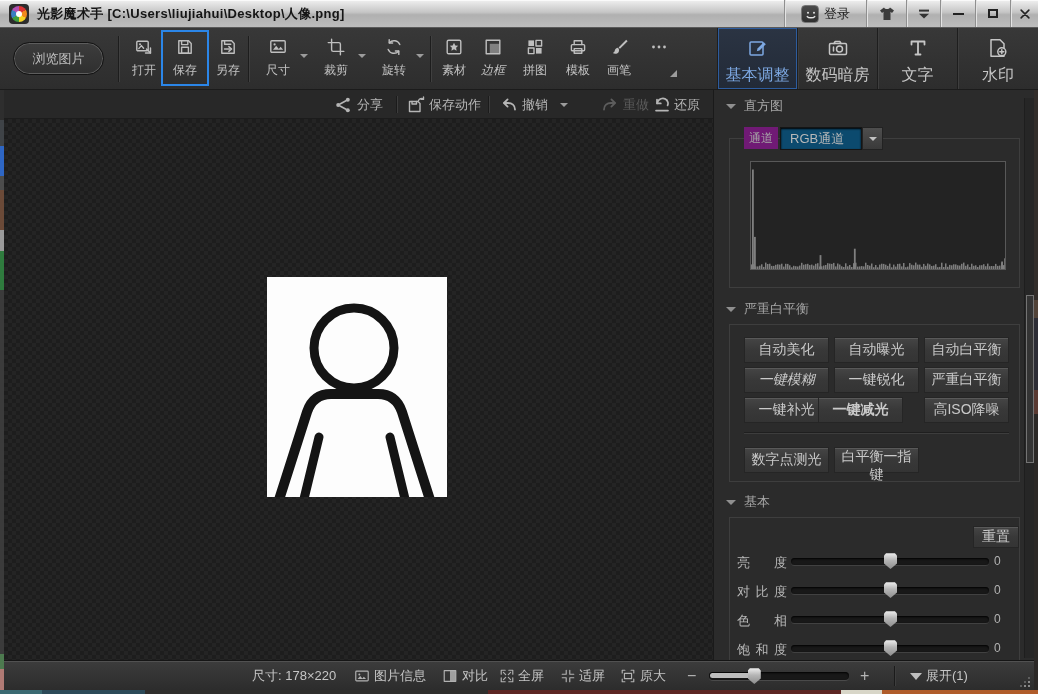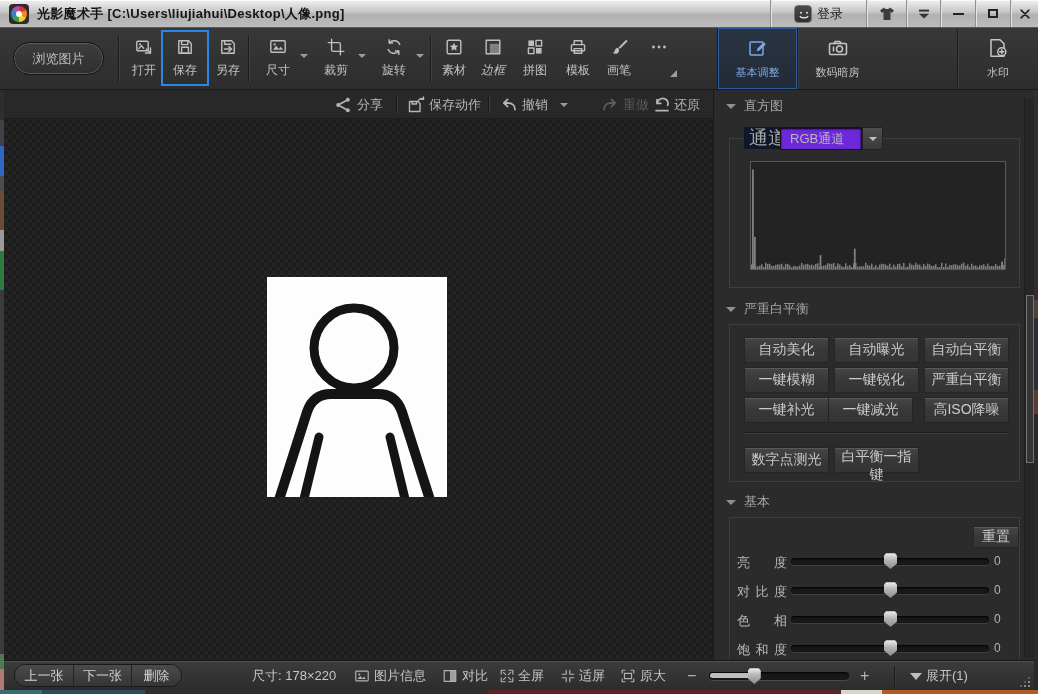--- a/index.html
+++ b/index.html
@@ -36,21 +36,21 @@
 .vsep { position:absolute; top:8px; width:1px; height:46px; background:#1d1d1d; box-shadow:1px 0 0 #404040; }
 .tool { position:absolute; top:10px; width:44px; height:50px; text-align:center; color:#c2c2c2; }
 .tool .ti { display:flex; justify-content:center; height:20px; color:#bfbfbf; }
 .tool .tl { font-size:12px; margin-top:4px; }
 .toolsel { position:absolute; left:161px; top:2px; width:48px; height:56px; border:2px solid #2b86e8; }
 .caret { position:absolute; width:0; height:0; border-left:4px solid transparent; border-right:4px solid transparent; border-top:4px solid #9c9c9c; }
 .corner { position:absolute; width:0; height:0; border-left:7px solid transparent; border-bottom:7px solid #9c9c9c; }
 .tabbtn { position:absolute; top:0; height:61px; width:80px; text-align:center; color:#c6c6c6;
   border-left:1px solid #1e1e1e; box-shadow:inset 1px 0 0 #3e3e3e; }
 .tabbtn .ti { display:flex; justify-content:center; margin-top:9px; height:24px; }
-.tabbtn .tl { font-size:11px; margin-top:4px; }
+.tabbtn .tl { font-size:16px; margin-top:4px; }
 .tabbtn.selected { background:linear-gradient(#2b3443,#222a37); box-shadow:inset 0 0 0 1px #2d5c9e; color:#7da8e2; }
 
 
 #actionbar { position:absolute; left:4px; top:90px; width:709px; height:29px;
   background:#282828; border-bottom:1px solid #1c1c1c; color:#b5b5b5; font-size:13px; }
 #actionbar .lbl { position:absolute; top:0; line-height:29px;font-family:Liberation Serif, serif; }
 #actionbar .ic { position:absolute; top:6px; }
 .asep { position:absolute; top:6px; width:1px; height:17px; background:#1b1b1b; box-shadow:1px 0 0 #3d3d3d; }
 .disabled { color:#5d5d5d !important;margin-left:16px; }
 
@@ -61,22 +61,22 @@
 
 
 #panel { position:absolute; left:713px; top:90px; width:321px; height:570px; background:#2b2b2b; overflow:hidden; border-left:1px solid #1a1a1a; }
 .sechead { position:absolute; left:12px; color:#a6a6a6; font-size:13px; display:flex; align-items:center; gap:8px; }
 .tri { width:0; height:0; border-left:5px solid transparent; border-right:5px solid transparent; border-top:5px solid #8f8f8f; }
 .groupbox { position:absolute; border:1px solid #3e3e3e; }
 .pbtn { position:absolute; background:linear-gradient(#454545,#383838 50%,#343434); border:1px solid #252525;
   box-shadow:inset 0 1px 0 #595959; color:#cacaca; font-size:14px; text-align:center; }
 .histsvg { background:#232323; border:1px solid #585858; }
 .histsvg rect { fill:#7f7f7f; }
-.chlabel { position:absolute; background:#0f172a; padding:0 5px; color:#a6a6a6; font-size:19px; line-height:22px; }
-.chvalue { position:absolute; height:23px; background:#6d28d9; border:1px solid #141414; box-shadow:inset 0 1px 2px #000;
+.chlabel { position:absolute; background:#701a75; padding:0 5px; color:#a6a6a6; font-size:12px; line-height:22px; }
+.chvalue { position:absolute; height:23px; background:#0c4a6e; border:1px solid #141414; box-shadow:inset 0 1px 2px #000;
   color:#b8b8b8; font-size:13px; line-height:21px; padding-left:9px; }
 .chbtn { position:absolute; width:21px; height:23px; background:linear-gradient(#4e4e4e,#3a3a3a); border:1px solid #222;
   display:flex; align-items:center; justify-content:center; }
 .hline { position:absolute; height:1px; background:#1f1f1f; box-shadow:0 1px 0 #3d3d3d; }
 .srow-label { position:absolute; width:50px; color:#b8b8b8; font-size:13px; text-align:justify; text-align-last:justify; }
 .strack { position:absolute; width:198px; height:7px; background:#181818; border-radius:4px;
   box-shadow:inset 0 1px 2px #000, 0 1px 0 #414141; }
 .sthumb { position:absolute; top:-5px; width:13px; height:16px;
   background:linear-gradient(#efefef,#b5b5b5 45%,#8d8d8d);
   clip-path:polygon(50% 100%,0 66%,0 16%,16% 2%,84% 2%,100% 16%,100% 66%); }
@@ -112,21 +112,21 @@
 </style>
 </head>
 <body>
 
 <div id="win">
 
   <div id="titlebar">
     <div class="logo"></div>
     <div id="wintitle">光影魔术手 [C:\Users\liujiahui\Desktop\人像.png]</div>
     <div id="titcontrols" style="position:absolute;right:0;top:0;height:27px;display:flex;">
-      <div class="tbtn" style="width:96px;">
+      <div class="tbtn" style="width:82px;">
         <span class="smiley">
           <svg class="i18" viewBox="0 0 18 18" style="stroke:#e4e4e4;stroke-width:1.5;">
             <circle cx="6" cy="6.8" r="1" fill="#e4e4e4" stroke="none"></circle>
               <circle cx="12" cy="6.8" r="1" fill="#e4e4e4" stroke="none"></circle>
             <path d="M5.3 10.6c1.2 1.6 6.2 1.6 7.4 0"></path>
           </svg>
         </span>
         <span>登录</span>
       </div>
       <div class="tbtn" style="width:40px;">
@@ -305,20 +305,28 @@
     <div class="tabbtn" style="left:797px;">
       <span class="ti">
           <svg class="i22" viewBox="0 0 22 22">
         <path d="M7 6.5l1.2-2h4.6l1.2 2"></path>
             <rect x="2.5" y="6.5" width="17" height="11" rx="1.2"></rect>
         <path d="M6.5 10v4"></path>
             <circle cx="12.5" cy="12" r="3"></circle>
           </svg>
         </span>
       <div class="tl">数码暗房</div>
+    </div>
+    <div class="tabbtn" style="left:877px;">
+      <span class="ti">
+          <svg class="i22" viewBox="0 0 22 22" style="stroke-width:1.8;">
+        <path d="M4.5 4.5h13M4.5 4.5v3M17.5 4.5v3M11 4.5v13M8.5 17.5h5"></path>
+          </svg>
+        </span>
+      <div class="tl">文字</div>
     </div>
     <div class="tabbtn" style="left:957px;width:81px;">
       <span class="ti">
           <svg class="i22" viewBox="0 0 22 22">
         <path d="M4 2.8h9l4 4v12.4H4z"></path>
             <circle cx="14.8" cy="14.8" r="4" fill="#313131"></circle>
             <path d="M14.8 12.8v4M12.8 14.8h4"></path>
           </svg>
         </span>
       <div class="tl">水印</div>
@@ -533,25 +541,25 @@
 
     <div class="sechead" style="top:210px;">
       <span class="tri"></span>
       <span>严重白平衡</span>
     </div>
     <div class="groupbox" style="left:15px;top:234px;width:291px;height:158px;"></div>
 
     <button class="pbtn" style="left:30px;top:247px;width:85px;height:26px;">自动美化</button>
     <button class="pbtn" style="left:120px;top:247px;width:85px;height:26px;">自动曝光</button>
     <button class="pbtn" style="left:210px;top:247px;width:85px;height:26px;">自动白平衡</button>
-    <button class="pbtn" style="left:30px;top:277px;width:85px;height:26px;">一键模糊</button>
+    <button class="pbtn" style="left:30px;top:277px;width:85px;height:26px;font-style:italic;">一键模糊</button>
     <button class="pbtn" style="left:120px;top:277px;width:85px;height:26px;">一键锐化</button>
     <button class="pbtn" style="left:210px;top:277px;width:85px;height:26px;">严重白平衡</button>
     <button class="pbtn" style="left:30px;top:307px;width:85px;height:26px;">一键补光</button>
-    <button class="pbtn" style="left:114px;top:307px;width:85px;height:26px;">一键减光</button>
+    <button class="pbtn" style="left:104px;top:307px;width:85px;height:26px;font-weight:bold;">一键减光</button>
     <button class="pbtn" style="left:210px;top:307px;width:85px;height:26px;">高ISO降噪</button>
 
     <div class="hline" style="left:30px;top:342px;width:265px;"></div>
 
     <button class="pbtn" style="left:30px;top:357px;width:85px;height:26px;">数字点测光</button>
     <button class="pbtn" style="left:120px;top:357px;width:85px;height:26px;">白平衡一指键</button>
 
     <div class="sechead" style="top:403px;">
       <span class="tri"></span>
       <span>基本</span>
@@ -582,25 +590,20 @@
       <div class="sthumb" style="left: calc(50% - 6px);"></div>
     </div>
     <span class="svalue" style="left:280px;top:551px;">0</span>
 
     <div id="scrollbar">
       <div id="scrollthumb"></div>
     </div>
   </div>
 
   <div id="statusbar">
-    <div id="navgroup">
-      <div class="nbtn" style="width:58px;">上一张</div>
-      <div class="nbtn" style="width:58px;">下一张</div>
-      <div class="nbtn" style="width:50px;">删除</div>
-    </div>
     <span class="lbl" style="left:248px;">尺寸: 178×220</span>
 
     <span class="ic" style="left:350px;">
       <svg class="i16" viewBox="0 0 18 18">
           <rect x="2" y="3.5" width="14" height="11" rx="1"></rect>
       <circle cx="6" cy="7.2" r="1.1" fill="currentColor" stroke="none"></circle>
       <path d="M4 12.5l3-3.6 2.4 2.8 1.6-1.8 2.6 2.6z" fill="currentColor" stroke="none"></path>
         </svg>
       </span>
     <span class="lbl" style="left:370px;">图片信息</span>

